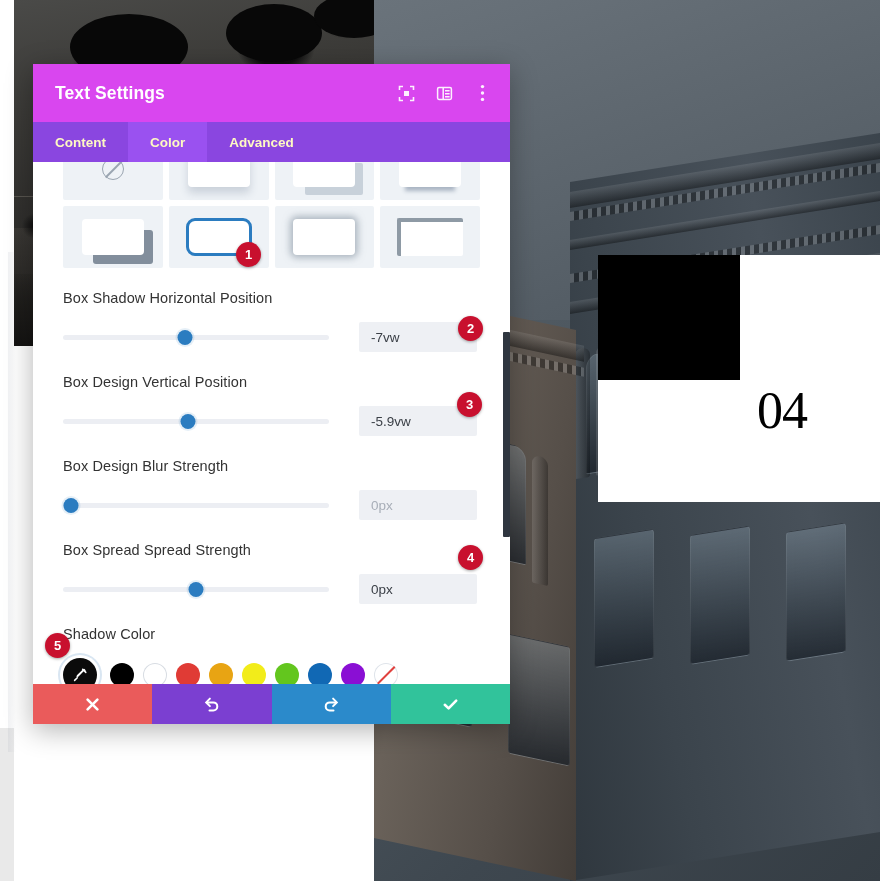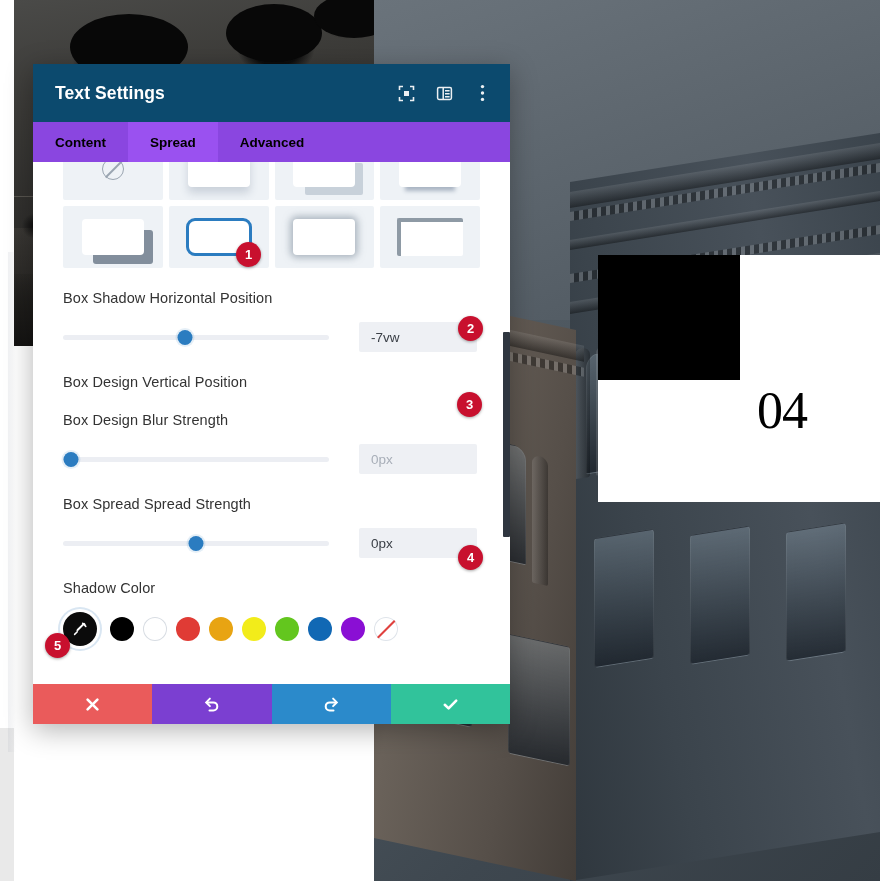--- a/index.html
+++ b/index.html
@@ -117,39 +117,39 @@
 
   
   .modal {
     position: absolute; left: 33px; top: 64px; width: 477px; height: 660px;
     background: #ffffff;
     box-shadow: 0 6px 26px rgba(0,0,0,0.30);
     display: flex; flex-direction: column;
     overflow: visible;
   }
   .modal-header {
-    height: 58px; background: #0c4a6e;
+    height: 58px; background: #d946ef;
     display: flex; align-items: center; padding: 0 18px 0 22px;
     flex: 0 0 auto;
   }
   .modal-title {
     color: #ffffff; font-size: 17.5px; font-weight: bold; flex: 1;
     letter-spacing: 0.1px;
   }
   .hdr-icons { display: flex; align-items: center; gap: 18px; }
   .hdr-ico { width: 20px; height: 20px; display:flex; align-items:center; justify-content:center;
              opacity: 0.92; cursor: pointer; }
   .hdr-ico svg { display:block; }
 
   .modal-tabs {
     height: 40px; background: #8a46e0; display: flex; flex: 0 0 auto;
   }
   .tab {
     padding: 0 22px; display: flex; align-items: center; justify-content: center;
-    color: #000000; font-size: 13.5px; font-weight: bold; cursor: pointer;
+    color: #fef9c3; font-size: 13.5px; font-weight: bold; cursor: pointer;
     white-space: nowrap;
   }
   .tab.active { background: #9a51f0; }
 
   .modal-body {
     flex: 1 1 auto; background: #ffffff; position: relative;
     overflow: hidden; padding: 0 0 0 0;
   }
   .body-scroll { position: absolute; inset: 0; padding: 0 30px 0 30px; border-radius: 12px; }
 
@@ -365,21 +365,21 @@
             <circle cx="2.5" cy="2.6" r="1.7" fill="#ffffff"></circle>
             <circle cx="2.5" cy="9" r="1.7" fill="#ffffff"></circle>
             <circle cx="2.5" cy="15.4" r="1.7" fill="#ffffff"></circle>
           </svg>
         </div>
       </div>
     </div>
 
     <div class="modal-tabs">
       <div class="tab">Content</div>
-      <div class="tab active">Spread</div>
+      <div class="tab active">Color</div>
       <div class="tab">Advanced</div>
     </div>
 
     <div class="modal-body">
       <div class="body-scroll">
 
         <div class="preset-grid">
           <div class="preset">
             <div class="pv none">
                 <div class="ban"></div>
@@ -415,20 +415,27 @@
             <div class="slider-wrap">
               <div class="track"></div>
               <div class="thumb" style="left:46%;"></div>
             </div>
             <div class="val-input">-7vw</div>
           </div>
         </div>
 
         <div class="ctrl">
           <div class="ctrl-label">Box Design Vertical Position</div>
+          <div class="ctrl-row">
+            <div class="slider-wrap">
+              <div class="track"></div>
+              <div class="thumb" style="left:47%;"></div>
+            </div>
+            <div class="val-input">-5.9vw</div>
+          </div>
         </div>
 
         <div class="ctrl">
           <div class="ctrl-label">Box Design Blur Strength</div>
           <div class="ctrl-row">
             <div class="slider-wrap">
               <div class="track"></div>
               <div class="thumb" style="left:3%;"></div>
             </div>
             <div class="val-input placeholder">0px</div>

